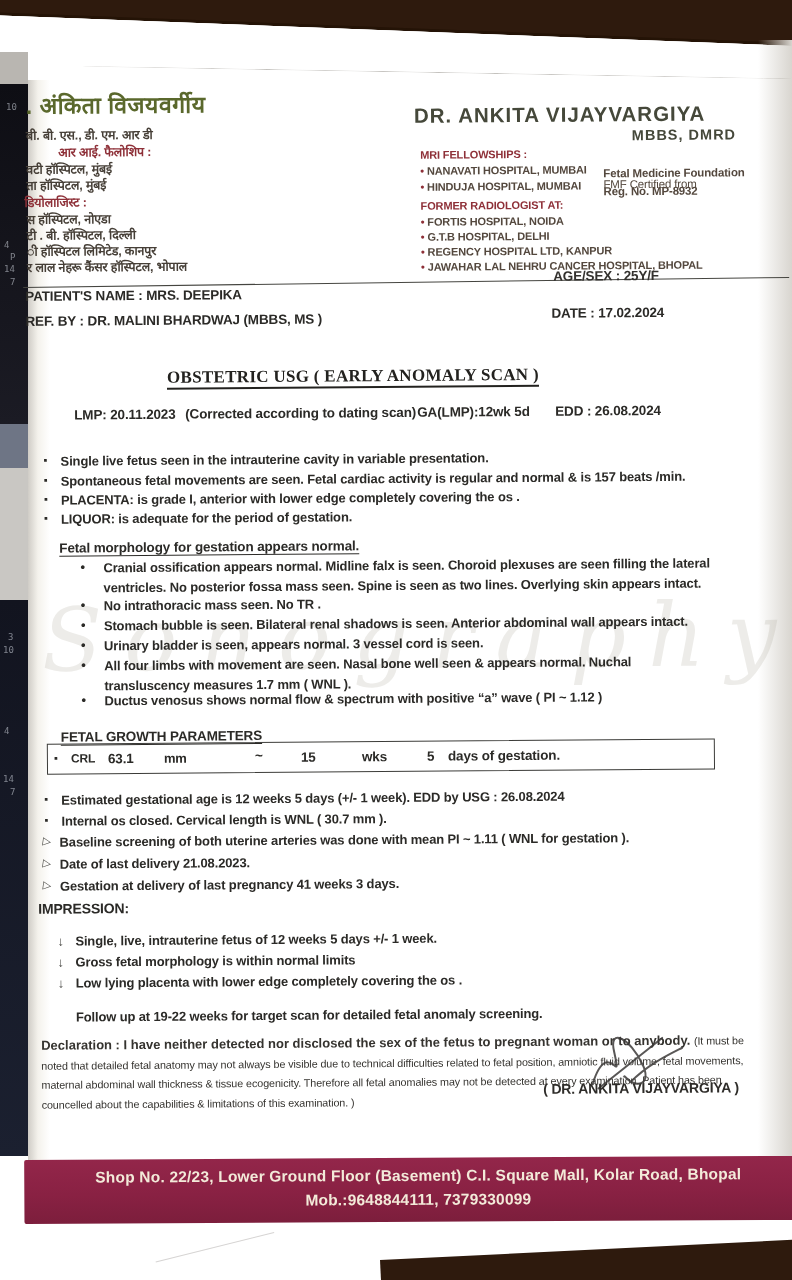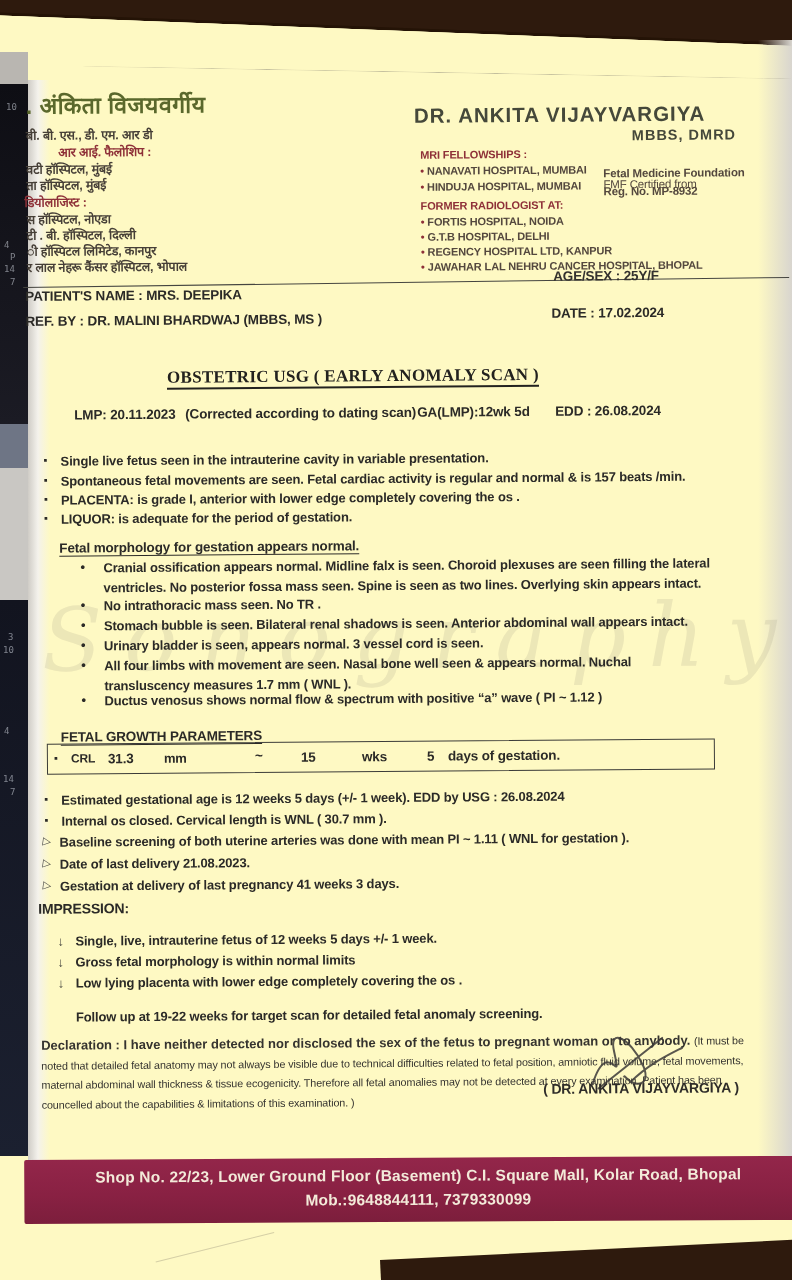--- a/index.html
+++ b/index.html
@@ -1,18 +1,18 @@
 <!DOCTYPE html>
 <html><head>
 <meta charset="utf-8">
 <style>
   html,body{margin:0;padding:0;}
   body{width:792px;height:1280px;overflow:hidden;background:#31190c;
        font-family:"Liberation Sans","DejaVu Sans",sans-serif;}
-  .photo{position:relative;width:792px;height:1280px;overflow:hidden;background:#fef9c3;}
+  .photo{position:relative;width:792px;height:1280px;overflow:hidden;background:#ffffff;}
   
   .table-top{position:absolute;left:-12px;top:-46px;width:840px;height:58px;
              background:#2e1a0d;transform:rotate(2.2deg);transform-origin:top left;
              border-bottom:3px solid #241306;border-radius:0 0 6px 4px;}
   .table-bottom{position:absolute;left:380px;top:1260px;width:540px;height:70px;
              background:#2e1a0d;transform:rotate(-2.8deg);transform-origin:top left;}
   .corner-patch{position:absolute;left:0;top:52px;width:28px;height:36px;background:#b9b6b1;}
   .film{position:absolute;left:0;width:30px;}
   .film-a{top:84px;height:340px;background:linear-gradient(180deg,#0e0e14,#1b1b24);}
   .film-b{top:424px;height:44px;background:#6e7585;}
@@ -145,21 +145,21 @@
     <div class="t rd wrap" style="left:104px;top:556px;width:665px;">Cranial ossification appears normal. Midline falx is seen. Choroid plexuses are seen filling the lateral ventricles. No posterior fossa mass seen. Spine is seen as two lines. Overlying skin appears intact.</div>
     <div class="t rd" style="left:104px;top:596px;">No intrathoracic mass seen. No TR .</div>
     <div class="t rd" style="left:104px;top:616px;">Stomach bubble is seen. Bilateral renal shadows is seen. Anterior abdominal wall appears intact.</div>
     <div class="t rd" style="left:104px;top:636px;">Urinary bladder is seen, appears normal. 3 vessel cord is seen.</div>
     <div class="t rd wrap" style="left:104px;top:654px;width:560px;">All four limbs with movement are seen. Nasal bone well seen &amp; appears normal. Nuchal transluscency measures 1.7 mm ( WNL ).</div>
     <div class="t rd" style="left:104px;top:691px;">Ductus venosus shows normal flow &amp; spectrum with positive “a” wave ( PI ~ 1.12 )</div>
 
     <div class="t u" style="left:60px;top:727px;font-size:13.5px;font-weight:700;">FETAL GROWTH PARAMETERS</div>
     <div class="gbox"></div>
     <div class="t sq" style="left:70px;top:749px;font-size:12px;">CRL</div>
-    <div class="t" style="left:107px;top:749px;font-size:13.5px;">31.3</div>
+    <div class="t" style="left:107px;top:749px;font-size:13.5px;">63.1</div>
     <div class="t" style="left:163px;top:749px;font-size:13px;">mm</div>
     <div class="t" style="left:254px;top:747px;font-size:13.5px;">~</div>
     <div class="t" style="left:300px;top:749px;font-size:13.5px;">15</div>
     <div class="t" style="left:361px;top:749px;font-size:13.5px;">wks</div>
     <div class="t" style="left:426px;top:749px;font-size:13.5px;">5</div>
     <div class="t" style="left:447px;top:749px;font-size:13.5px;">days of gestation.</div>
 
     <div class="t sq" style="left:60px;top:790px;">Estimated gestational age is  12 weeks 5 days (+/- 1 week). EDD by USG : 26.08.2024</div>
     <div class="t sq" style="left:60px;top:811px;">Internal os closed. Cervical length is WNL ( 30.7 mm ).</div>
     <div class="t ar" style="left:58px;top:832px;">Baseline screening of both uterine arteries was done with mean PI ~ 1.11 ( WNL for gestation ).</div>

